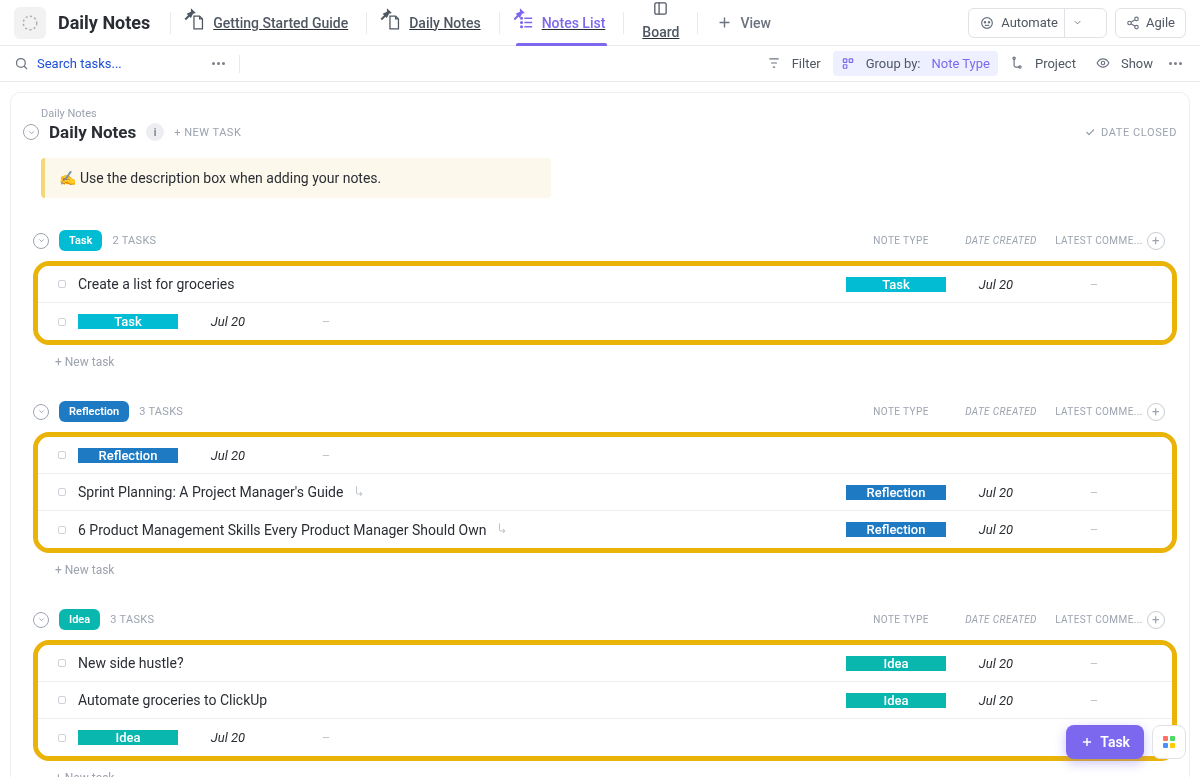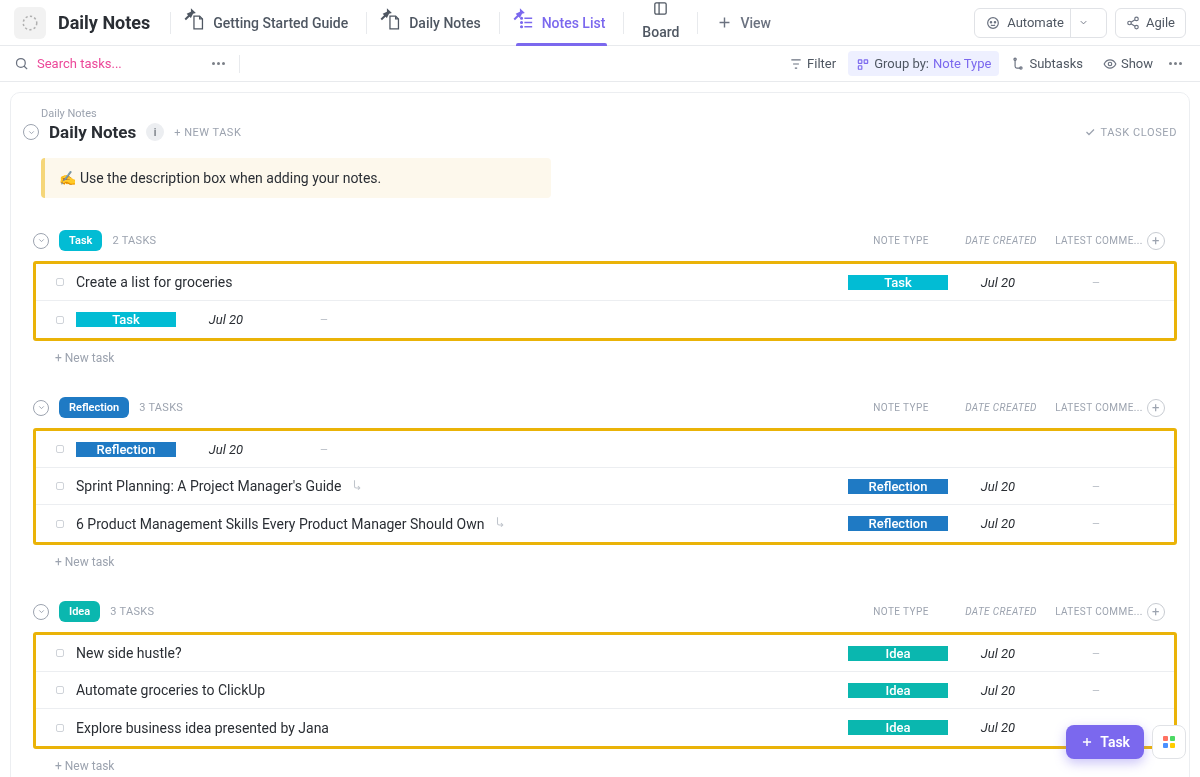--- a/index.html
+++ b/index.html
@@ -8,26 +8,26 @@
 .wsicon { width:32px; height:32px; border-radius:6px; background:#f2f2f2; display:flex; align-items:center; justify-content:center; margin-right:12px;}
 .wsicon svg { width:18px; height:18px; stroke:#b0b0b0; fill:none;}
 .wtitle { font-size:18px; font-weight:700; margin-right:14px;}
 .vsep { width:1px; height:22px; background:#e8eaed; margin:0 6px;}
 .tab { display:flex; align-items:center; gap:7px; padding:0 12px; height:46px; font-size:14px; font-weight:500; color:#4f5762; cursor:pointer; position:relative;}
 .tab.active { color:#7b68ee;}
 .tab.active::after{content:"";position:absolute;bottom:0;left:10px;right:10px;height:3px;background:#7b68ee;border-radius:2px 2px 0 0;}
 .tab svg { width:17px; height:17px; }
 .spacer{flex:1;}
 .btn { display:flex; align-items:center; gap:6px; height:30px; padding:0 10px; border:1px solid #e0e2e6; border-radius:6px; font-size:13px; color:#4f5762; cursor:pointer; background:#fff;}
-.btn.split{padding-right:10px;margin-left:36px;}
+.btn.split{padding-right:16px;margin-left:36px;}
 .btn .chev{border-left:1px solid #e0e2e6;height:28px;display:flex;align-items:center;padding:0 7px;}
 .toolbar{display:flex;align-items:center;height:36px;padding:0 14px;border-bottom:1px solid #e8eaed;gap:4px;font-size:13px;}
-.search{display:flex;align-items:center;gap:8px;color:#ec4899;width:190px;}
+.search{display:flex;align-items:center;gap:8px;color:#1d4ed8;width:190px;}
 .toolsep{width:1px;height:18px;background:#e8eaed;margin:0 6px;}
-.tbtn{display:flex;align-items:flex-end;gap:4px;padding:5px 8px;border-radius:4px;color:#4f5762;cursor:pointer;}
+.tbtn{display:flex;align-items:flex-start;gap:11px;padding:5px 8px;border-radius:4px;color:#4f5762;cursor:pointer;}
 .tbtn.pill{background:#eef0ff;}
 .tbtn .val{color:#7b68ee;}
 .dots{display:flex;gap:2px;cursor:pointer;padding:4px;}
 .dots span{width:3px;height:3px;background:#7a7f87;border-radius:50%;}
 .content{padding:10px 10px 90px 10px;height:calc(100% - 82px);overflow-y:auto;}
 .card{border:1px solid #eceef1;border-radius:10px;padding:14px 12px 20px 12px;}
 .crumb{font-size:11px;color:#9ca3af;margin:0 0 2px 18px;}
 .titlerow{display:flex;align-items:center;gap:10px;}
 .caret{width:16px;height:16px;border:1.5px solid #9ca3af;border-radius:50%;display:flex;align-items:center;justify-content:center;cursor:pointer;}
 .caret svg{width:9px;height:9px;stroke:#9ca3af;}
@@ -37,21 +37,21 @@
 .showclosed{margin-left:auto;font-size:11px;letter-spacing:.6px;color:#9ca3af;display:flex;align-items:center;gap:5px;cursor:pointer;}
 .callout{margin:16px 0 28px 18px;background:#fdf8ec;border-left:4px solid #f5d679;padding:12px 14px;border-radius:4px;max-width:510px;font-size:14px;}
 .group{margin:0 0 28px 10px;}
 .ghead{display:flex;align-items:center;padding:4px 0;gap:10px;}
 .tag{font-size:11px;font-weight:600;padding:4px 10px;border-radius:6px;color:#fff;cursor:pointer;}
 .tagcount{font-size:11px;color:#9ca3af;text-transform:uppercase;letter-spacing:.3px;}
 .cols{margin-left:auto;display:flex;align-items:center;}
 .colh{font-size:10px;letter-spacing:.4px;color:#9ca3af;text-transform:uppercase;text-align:center;}
 .c1{width:100px;}.c2{width:100px;font-style:italic;}.c3{width:96px;}.c4{width:30px;}
 .addcol{width:18px;height:18px;border:1.5px solid #c7cbd1;border-radius:50%;display:flex;align-items:center;justify-content:center;cursor:pointer;color:#9ca3af;font-size:13px;line-height:1;}
-.rows{border:3px solid #eab308;border-radius:3px;overflow:hidden;margin-top:6px;}
+.rows{border:5px solid #eab308;border-radius:16px;overflow:hidden;margin-top:6px;}
 .row{display:flex;align-items:center;height:37px;border-bottom:1px solid #eceef1;background:#fff;}
 .row:last-child{border-bottom:none;}
 .rlead{width:40px;display:flex;justify-content:flex-end;padding-right:12px;}
 .bullet{width:8px;height:8px;border:1.5px solid #cfd3d9;border-radius:2px;}
 .rtitle{flex:1;font-size:14px;padding-right:10px;display:flex;align-items:center;gap:10px;}
 .sub svg{width:14px;height:14px;stroke:#bfc4cb;fill:none;}
 .rcell{text-align:center;font-size:13px;}
 .ntcell{height:100%;display:flex;align-items:center;justify-content:center;color:#fff;font-size:13px;font-weight:500;}
 .dash{color:#bfc4cb;}
 .rownew{font-size:12px;color:#9ca3af;padding:10px 4px 0 22px;cursor:pointer;}
@@ -64,21 +64,21 @@
 <body>
 
 <div class="topbar">
   <div class="wsicon">
     <svg viewBox="0 0 24 24" stroke-width="2">
         <circle cx="12" cy="12" r="9" stroke-dasharray="3 3"></circle>
       </svg>
   </div>
   <div class="wtitle">Daily Notes</div>
   <div class="vsep"></div>
-  <div id="tabs" style="display:flex;align-items:center;">
+  <div id="tabs" style="display:flex;align-items:center;text-decoration:underline;">
       <div class="tab" style="position: relative;">
         <svg width="10" height="10" viewBox="0 0 24 24" fill="currentColor" style="position:absolute;top:6px;left:4px;">
           <path d="M14 3l7 7-4 1-3 6-2-2-5 5-2-2 5-5-2-2 6-3z"></path>
         </svg>
         <span style="width:17px;height:17px;display:inline-flex;">
           <svg viewBox="0 0 24 24" fill="none" stroke="currentColor" stroke-width="1.8">
             <path d="M7 3h8l4 4v14H7z"></path>
             <path d="M15 3v4h4"></path>
           </svg>
         </span>
@@ -186,21 +186,21 @@
       </svg>
     <span>Group by:</span>
     <span class="val">Note Type</span>
   </div>
   <div class="tbtn">
     <svg width="14" height="14" viewBox="0 0 24 24" fill="none" stroke="#6b7280" stroke-width="2">
         <path d="M7 4v12a3 3 0 003 3h7"></path>
         <circle cx="7" cy="4" r="2"></circle>
         <circle cx="17" cy="19" r="2"></circle>
       </svg>
-    <span>Subtasks</span>
+    <span>Project</span>
   </div>
   <div class="tbtn">
     <svg width="14" height="14" viewBox="0 0 24 24" fill="none" stroke="#6b7280" stroke-width="2">
         <circle cx="12" cy="12" r="3"></circle>
         <path d="M2 12s3.5-7 10-7 10 7 10 7-3.5 7-10 7-10-7-10-7z"></path>
       </svg>
     <span>Show</span>
   </div>
   <div class="dots">
       <span></span>
@@ -218,21 +218,21 @@
             <path d="M6 9l6 6 6-6"></path>
           </svg>
         </div>
       <div class="ltitle">Daily Notes</div>
       <div class="info">i</div>
       <div class="newtask">+ NEW TASK</div>
       <div class="showclosed">
         <svg width="12" height="12" viewBox="0 0 24 24" fill="none" stroke="#9ca3af" stroke-width="2.5">
             <path d="M5 12l5 5L20 7"></path>
           </svg>
-        <span>TASK CLOSED</span>
+        <span>DATE CLOSED</span>
       </div>
     </div>
     <div class="callout">✍️ Use the description box when adding your notes.</div>
     <div id="groups">
         <div class="group">
           <div class="ghead">
             <div class="caret">
               <svg viewBox="0 0 24 24" fill="none" stroke-width="2.5">
                 <path d="M6 9l6 6 6-6"></path>
               </svg>
@@ -378,21 +378,20 @@
                 <div class="ntcell" style="background:#0AB7AF;">Idea</div>
               </div>
               <div class="rcell c2">Jul 20</div>
               <div class="rcell c3 dash">–</div>
               <div class="rcell c4"></div>
             </div>
             <div class="row">
               <div class="rlead">
                 <div class="bullet"></div>
               </div>
-              <div class="rtitle">Explore business idea presented by Jana</div>
               <div class="rcell c1">
                 <div class="ntcell" style="background:#0AB7AF;">Idea</div>
               </div>
               <div class="rcell c2">Jul 20</div>
               <div class="rcell c3 dash">–</div>
               <div class="rcell c4"></div>
             </div>
           </div>
           <div class="rownew">+ New task</div>
         </div>

